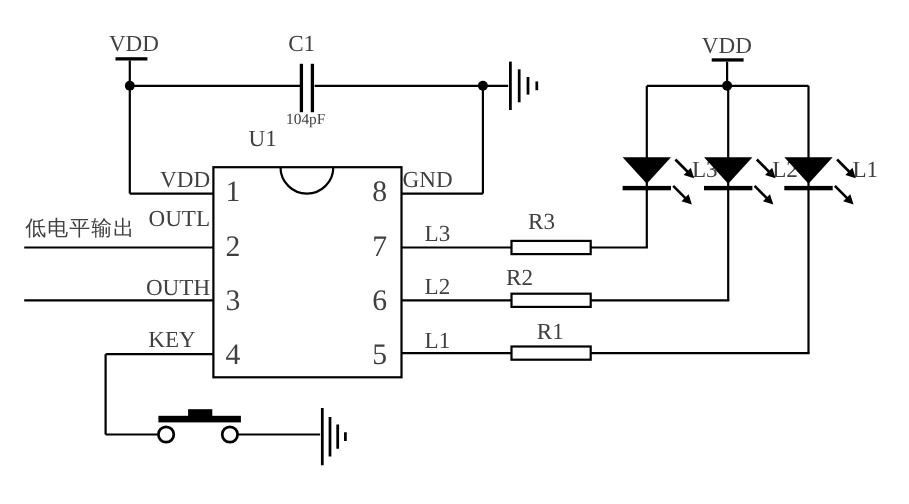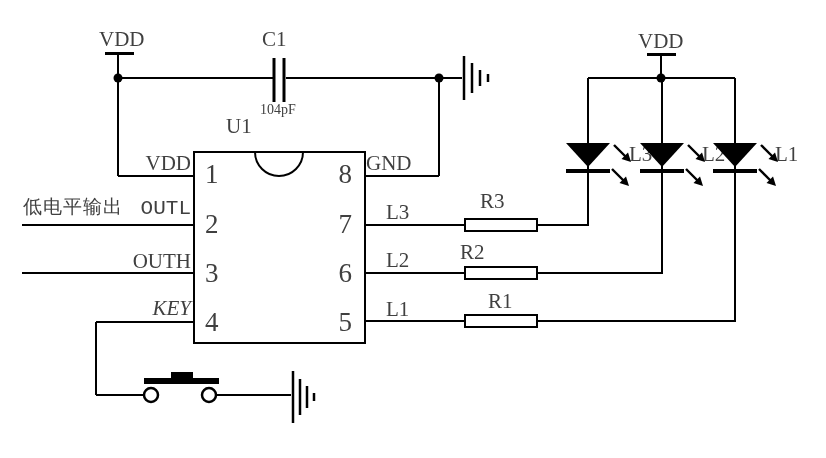--- a/index.html
+++ b/index.html
@@ -3,40 +3,40 @@
 <meta charset="utf-8">
 <style>
   html,body{margin:0;padding:0;background:#fff;}
   #canvas{
     position:relative;width:826px;height:458px;background:#ffffff;
     font-family:"Liberation Serif","DejaVu Serif",serif;color:#404040;
     overflow:hidden;
   }
   .lbl{position:absolute;font-size:21px;line-height:1;white-space:nowrap;z-index:1;}
   .num{position:absolute;font-size:27px;line-height:1;white-space:nowrap;z-index:1;}
-  .cjk{position:absolute;font-size:19px;line-height:1;white-space:nowrap;z-index:1;letter-spacing:1px;font-family:Liberation Mono, monospace;}
+  .cjk{position:absolute;font-size:19px;line-height:1;white-space:nowrap;z-index:1;letter-spacing:1px;}
   .val{position:absolute;font-size:14px;line-height:1;white-space:nowrap;z-index:1;}
   .ra{text-align:right;}
   #schem-svg{position:absolute;left:0;top:0;z-index:2;pointer-events:none;}
 </style>
 </head>
 <body>
 
 <div id="canvas">
 
   <div class="lbl" style="left:99px;top:29px;">VDD</div>
   <div class="lbl" style="left:262px;top:29px;text-align:right;">C1</div>
   <div class="val" style="left:260px;top:103px;">104pF</div>
   <div class="lbl" style="left:638px;top:31px;">VDD</div>
   <div class="lbl" style="left:194px;top:116px;margin-left:32px;">U1</div>
 
   <div class="lbl ra" style="left:131px;top:153px;width:60px;">VDD</div>
-  <div class="lbl ra" style="left:131px;top:198px;width:60px;font-family:Liberation Mono, monospace;">OUTL</div>
+  <div class="lbl ra" style="left:131px;top:188px;width:60px;">OUTL</div>
   <div class="lbl ra" style="left:131px;top:251px;width:60px;">OUTH</div>
-  <div class="lbl ra" style="left:131px;top:298px;width:60px;font-style:italic;">KEY</div>
+  <div class="lbl ra" style="left:118px;top:298px;width:60px;">KEY</div>
 
   <div class="cjk" style="left:23px;top:199px;">低电平输出</div>
 
   <div class="num" style="left:205px;top:161px;">1</div>
   <div class="num" style="left:205px;top:211px;">2</div>
   <div class="num" style="left:205px;top:260px;">3</div>
   <div class="num" style="left:205px;top:309px;">4</div>
 
   <div class="num ra" style="left:322px;top:161px;width:30px;">8</div>
   <div class="num ra" style="left:322px;top:211px;width:30px;">7</div>

